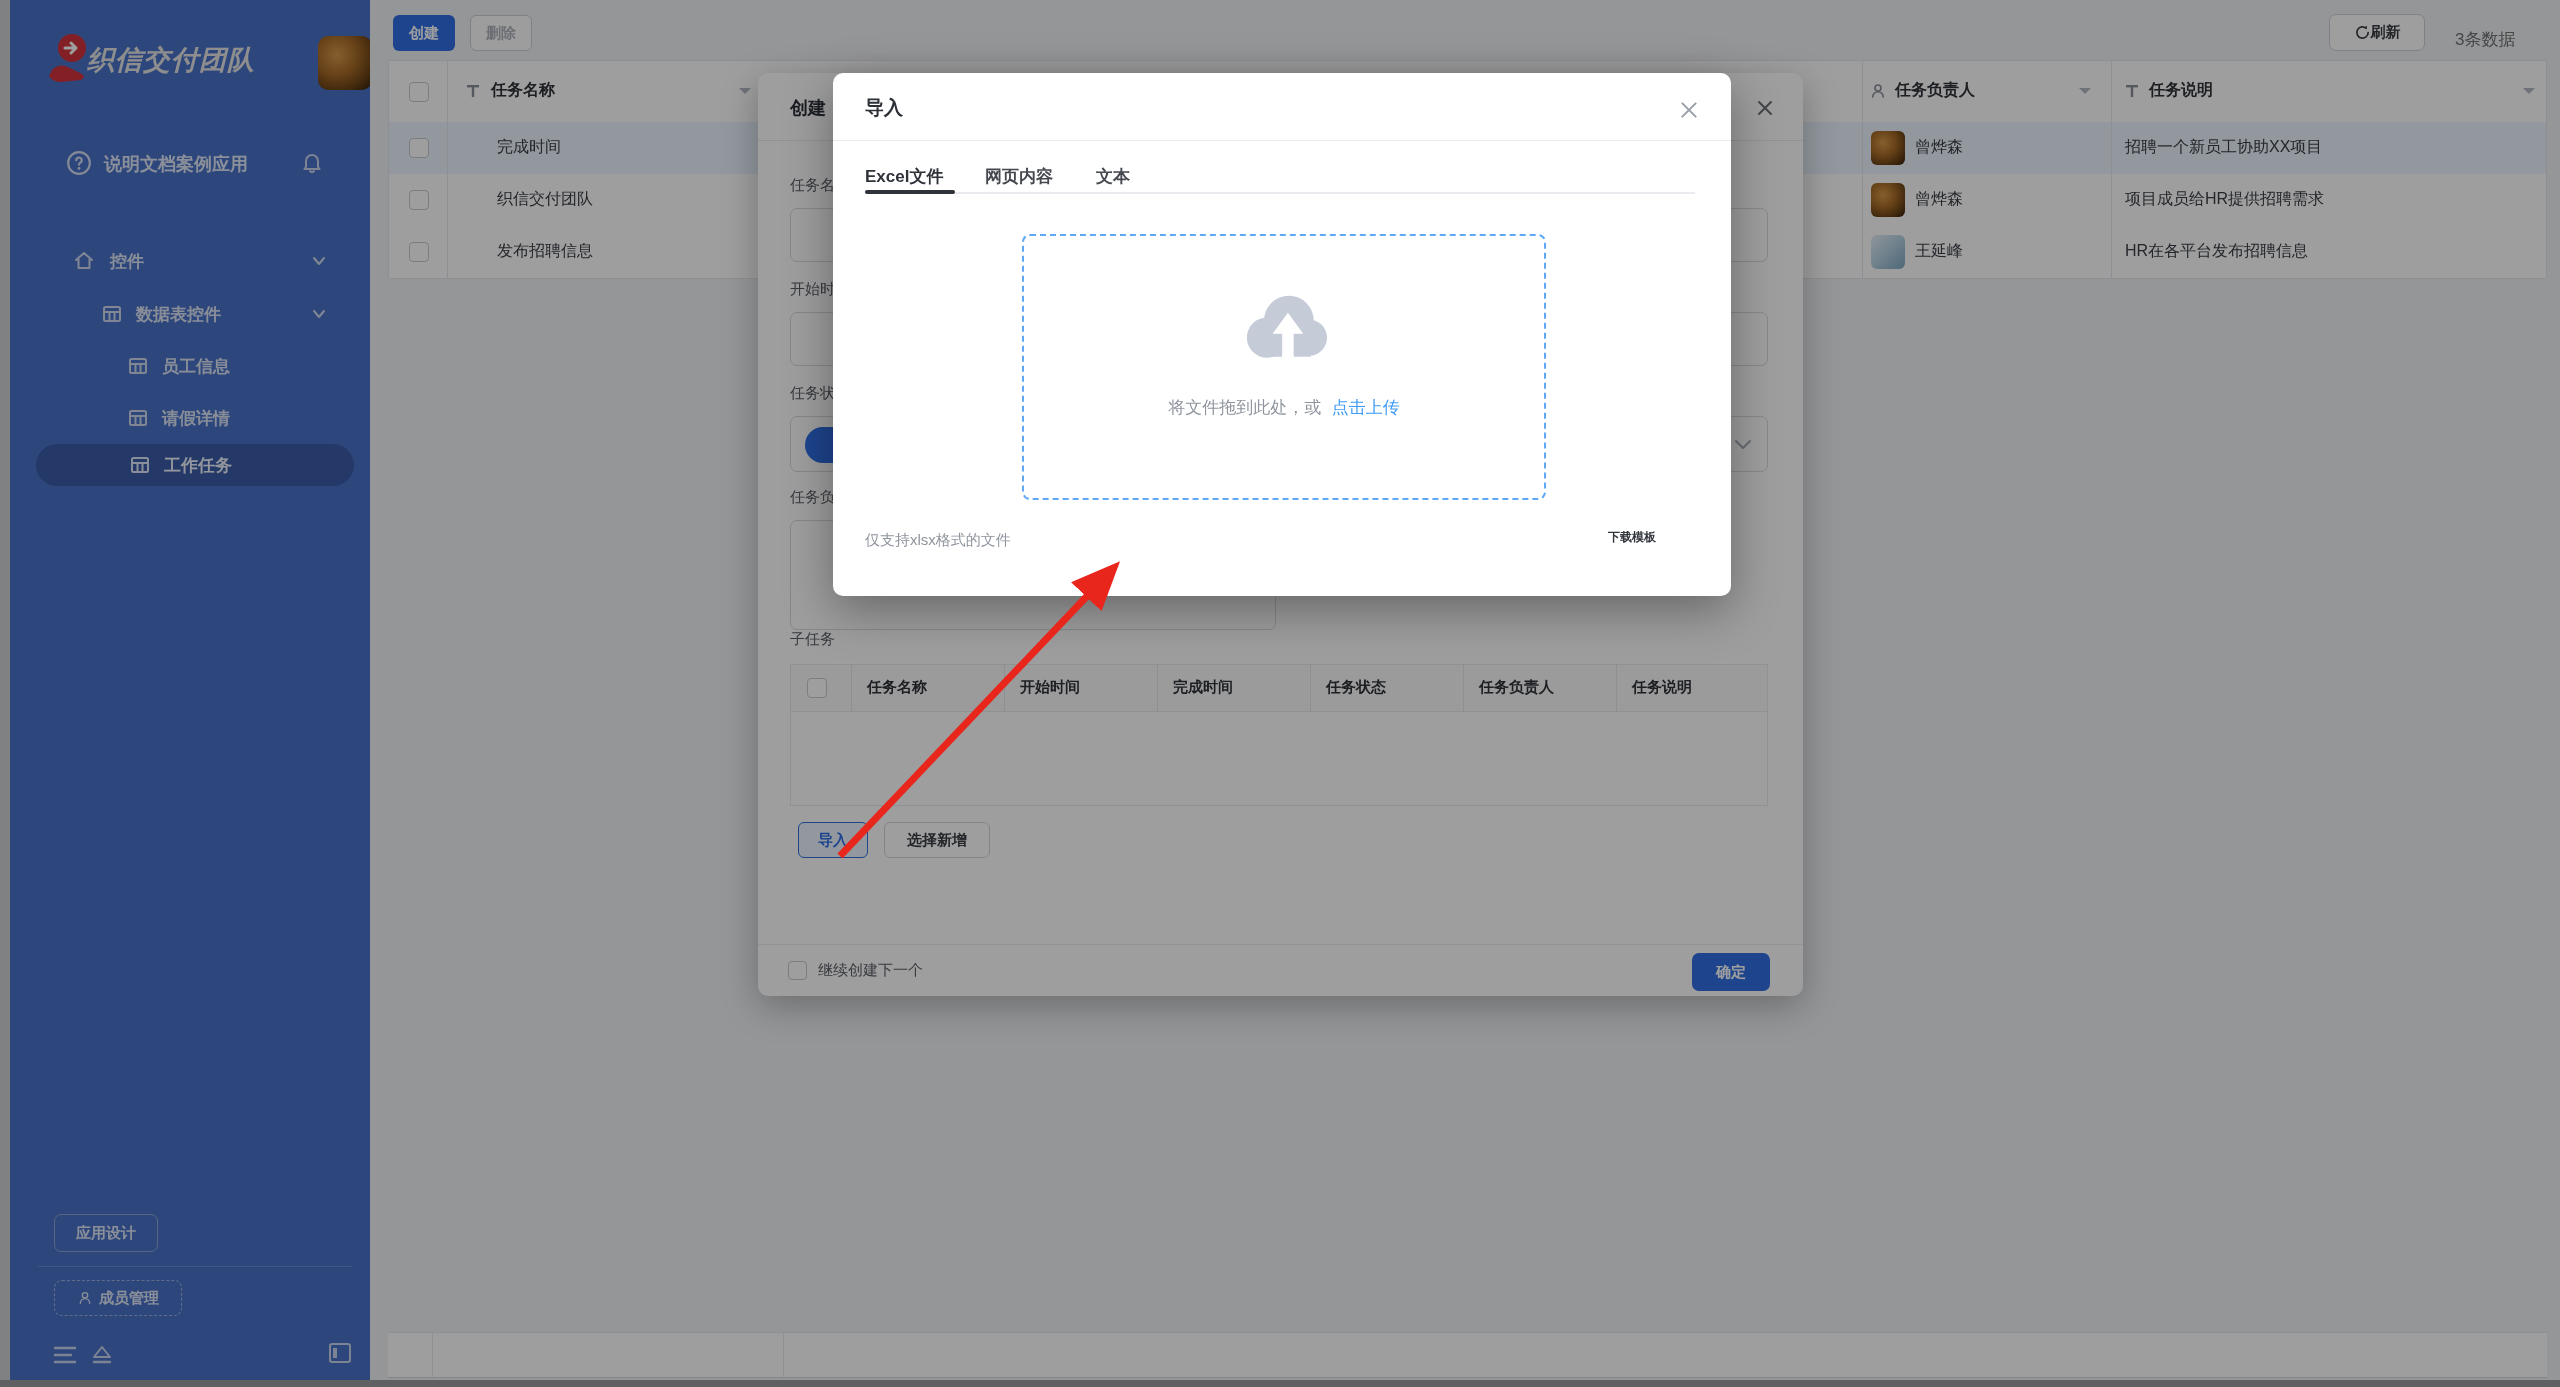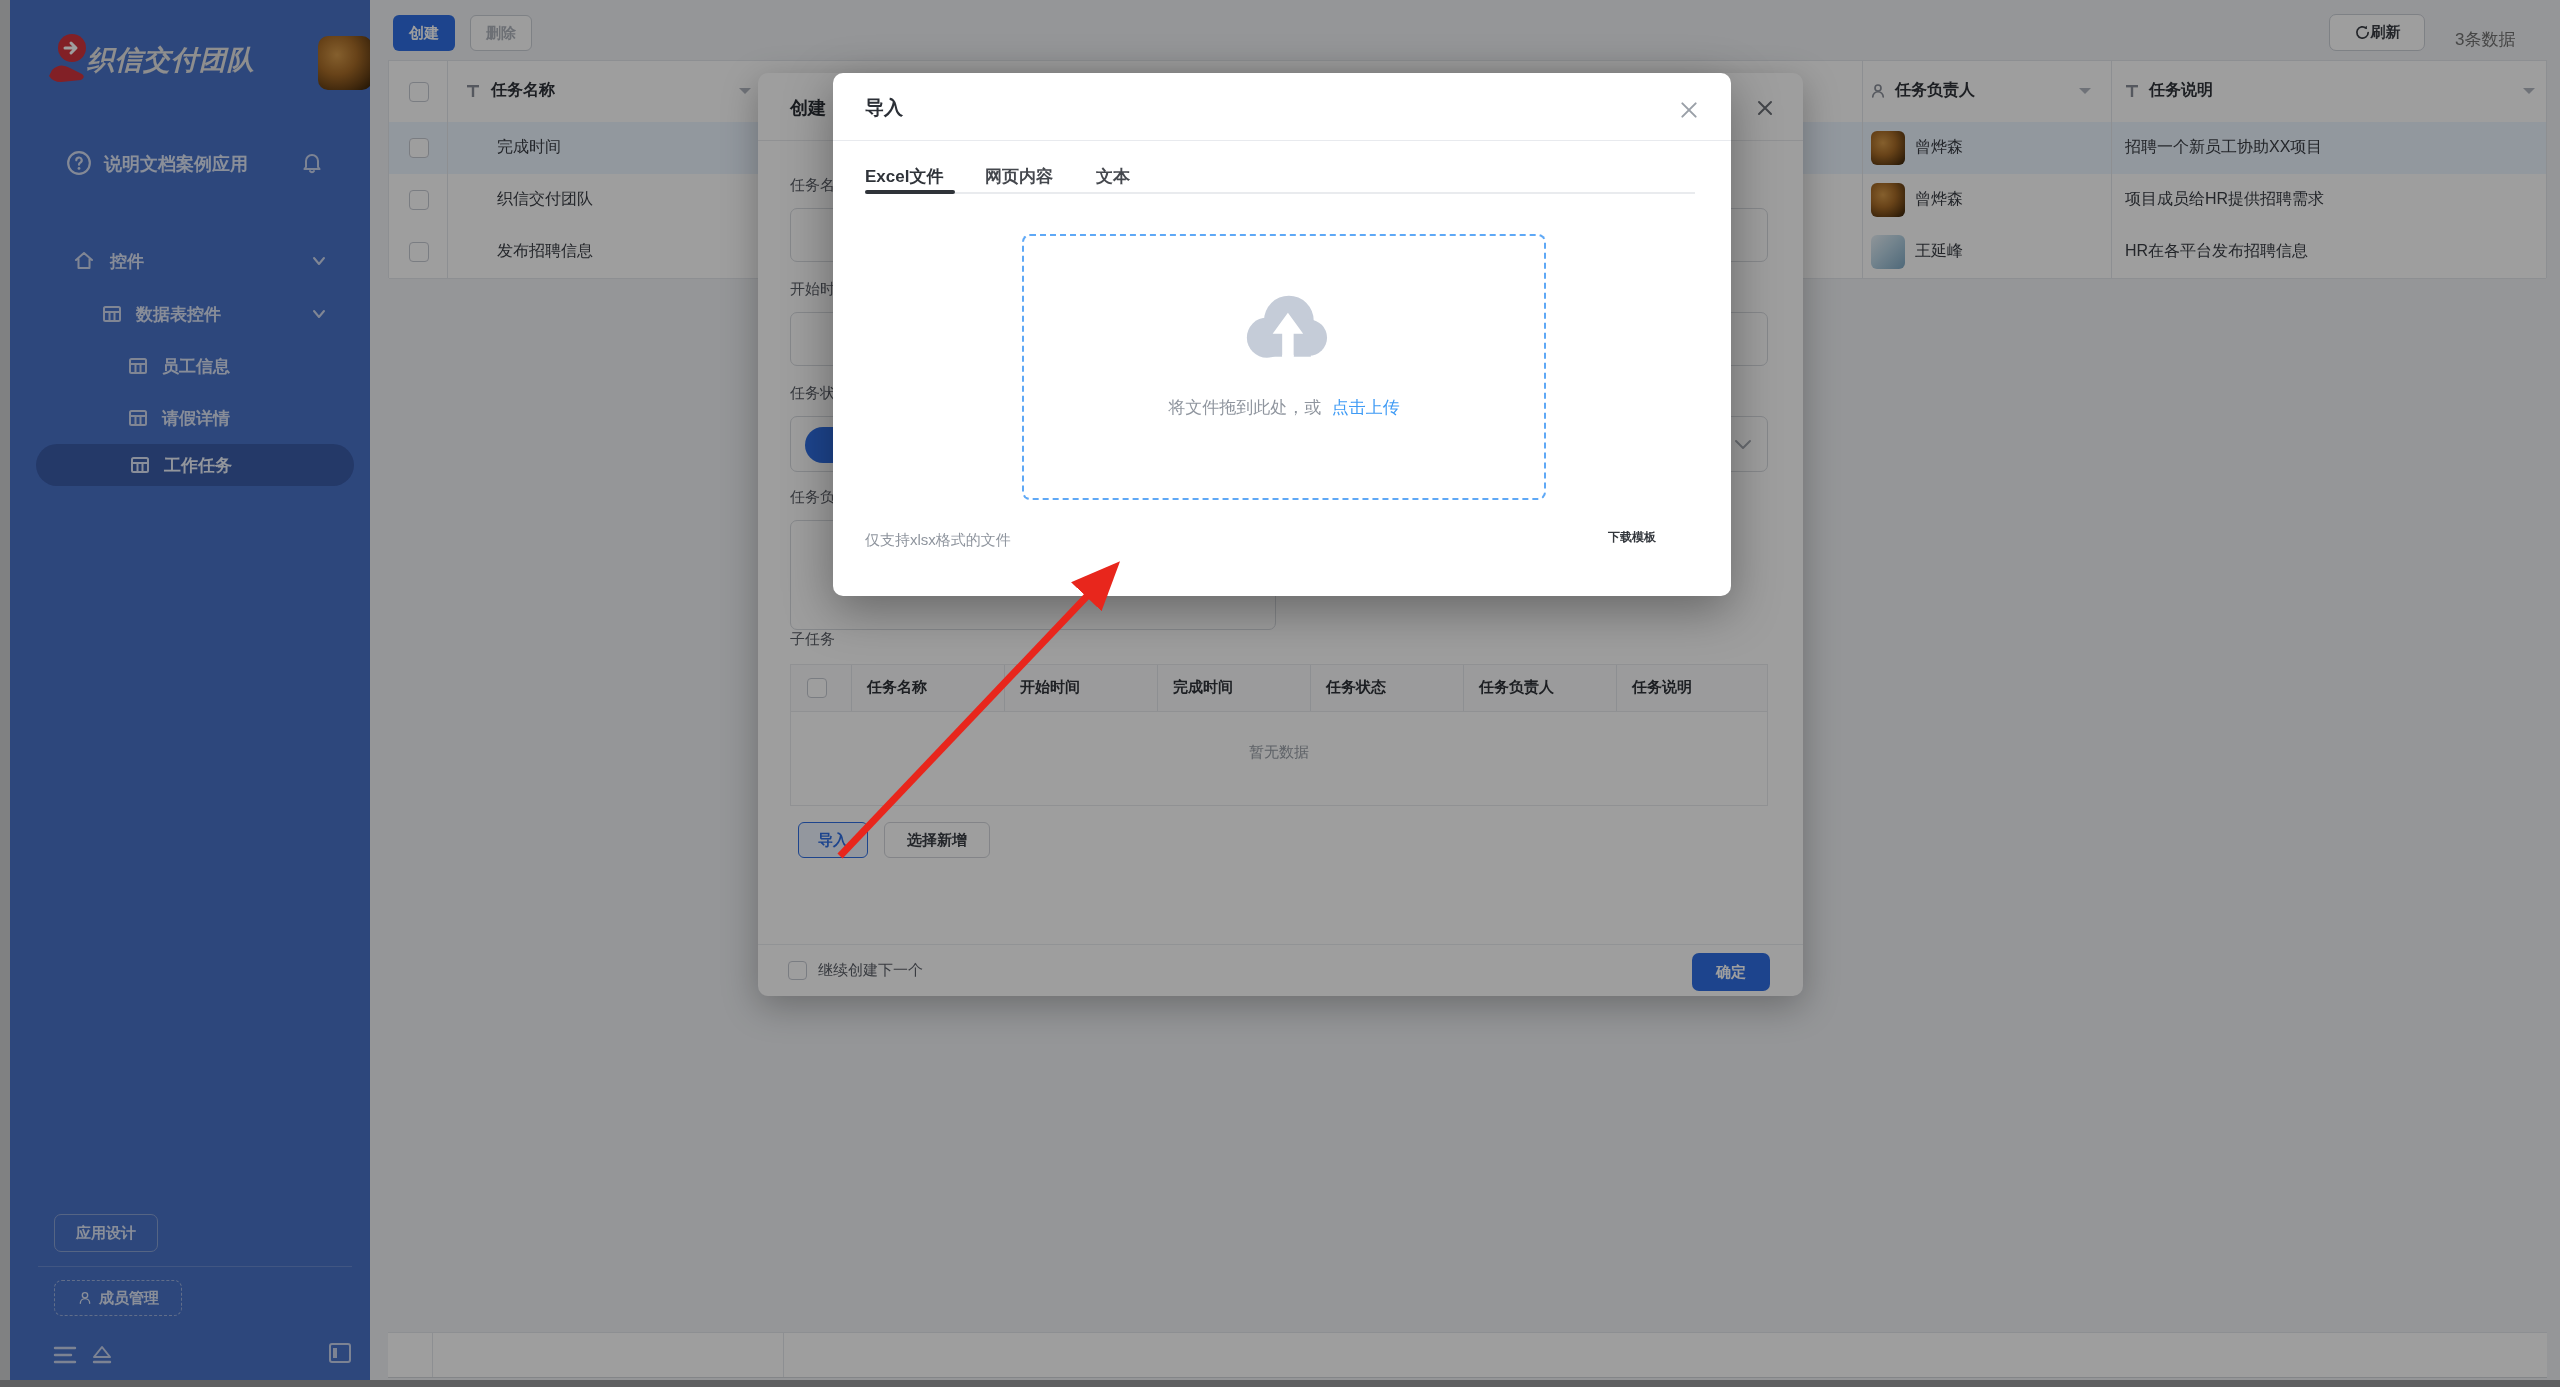--- a/index.html
+++ b/index.html
@@ -231,21 +231,20 @@
         <span class="abs hdr" style="left:535px;top:13px;font-size:15px;">任务状态</span>
         <span class="abs hdr" style="left:688px;top:13px;font-size:15px;">任务负责人</span>
         <span class="abs hdr" style="left:841px;top:13px;font-size:15px;">任务说明</span>
         <div class="abs vline" style="left:60px;top:0;height:46px;"></div>
         <div class="abs vline" style="left:213px;top:0;height:46px;"></div>
         <div class="abs vline" style="left:366px;top:0;height:46px;"></div>
         <div class="abs vline" style="left:519px;top:0;height:46px;"></div>
         <div class="abs vline" style="left:672px;top:0;height:46px;"></div>
         <div class="abs vline" style="left:825px;top:0;height:46px;"></div>
       </div>
-      <div class="abs" style="left:0;top:78px;width:976px;text-align:center;font-size:15px;color:#9aa0a8;">暂无数据</div>
     </div>
     <div class="abs btn" style="left:40px;top:749px;width:70px;height:36px;border:1px solid #2F6FE4;background:#eef4ff;color:#2F6FE4;font-weight:bold;">
       <span>导入</span>
     </div>
     <div class="abs btn" style="left:126px;top:749px;width:106px;height:36px;border:1px solid #d3d6db;background:#fff;color:#3a3e45;font-weight:bold;">
       <span>选择新增</span>
     </div>
 
     <div class="abs" style="left:0;top:871px;width:1045px;height:52px;border-top:1px solid #ebedf1;box-sizing:border-box;">
       <div class="abs cb" style="left:30px;top:16px;width:19px;height:19px;"></div>

